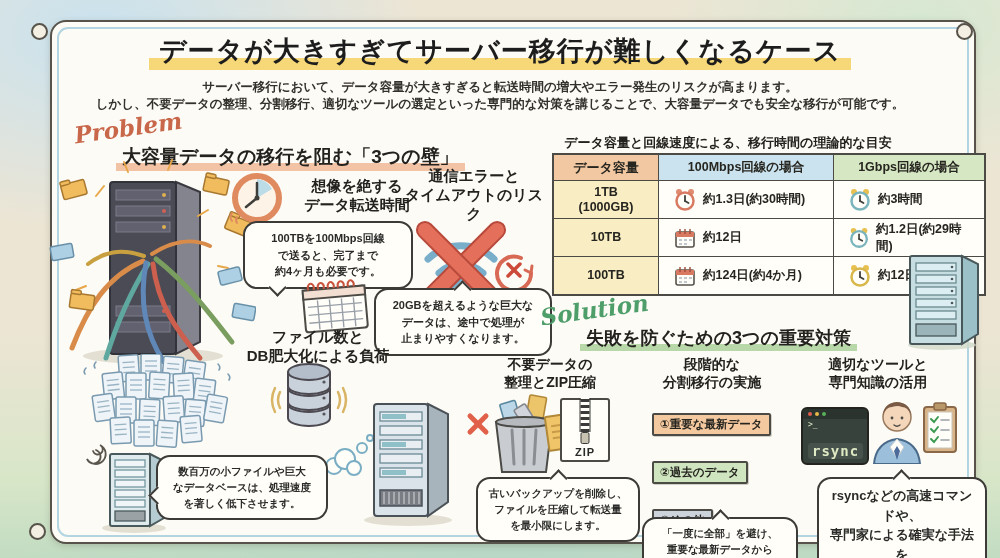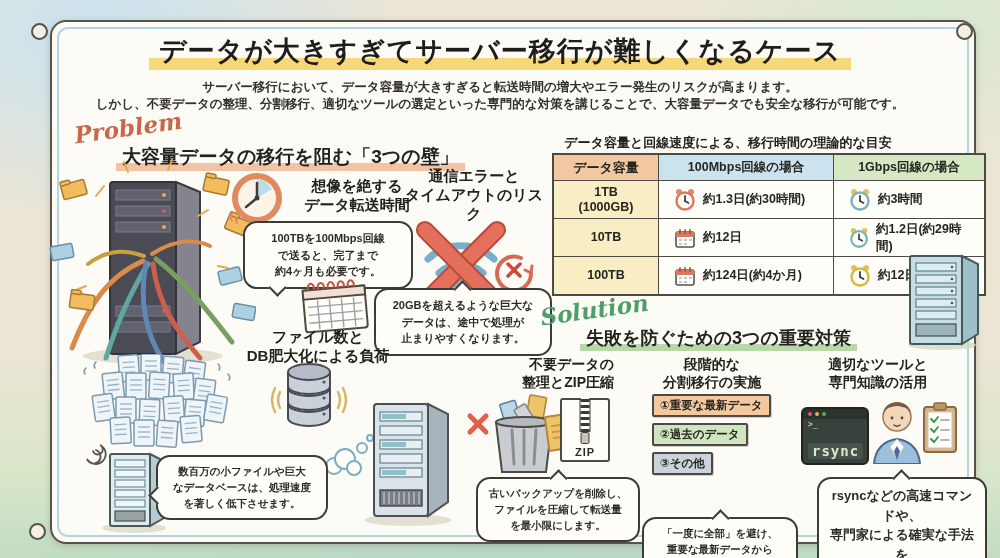--- a/index.html
+++ b/index.html
@@ -46,21 +46,21 @@
   table.mig th,table.mig td{border:1.5px solid #4c4a44;padding:0 14px;}
   th.h-cap{width:76px;background:#f2c8a3;height:25px;font-size:13px;}
   th.h-100{width:146px;background:#cbe3ee;}
   th.h-1g{width:122px;background:#d5e7c3;}
   td.cap{background:#f8edc3;text-align:center;height:37px;font-size:12.5px;line-height:1.15;}
   td.val{height:37px;}
   .cellwrap{display:flex;align-items:center;gap:6px;}
 
   .steps{position:absolute;left:652px;top:394px;width:120px;}
   .step{display:inline-block;border:2px solid #4c4a44;border-radius:2px;font-size:11.5px;font-weight:800;
-    padding:2px 6px;margin-bottom:6px;color:#26251f;box-shadow:1px 1px 0 rgba(80,80,60,.25);white-space:nowrap;}
+    padding:2px 6px;margin-bottom:6px;color:#26251f;box-shadow:1px 1px 0 rgba(80,80,60,.25);white-space:nowrap;margin-top:19px;}
 
   .terminal{position:absolute;left:801px;top:407px;width:64px;height:54px;background:#38423c;border:2px solid #23241f;border-radius:6px;overflow:hidden;}
   .term-bar{height:10px;background:#2b332e;display:flex;align-items:center;gap:3px;padding-left:5px;}
   .term-dot{width:4px;height:4px;border-radius:50%;}
   .term-body{padding:2px 5px;font-family:"DejaVu Sans Mono","Liberation Mono",monospace;color:#dfe9c4;}
   .term-prompt{font-size:8px;line-height:1;}
   .term-cmd{font-size:14px;font-weight:700;background:#46524b;border-radius:3px;padding:0 4px;display:inline-block;margin-top:14px;letter-spacing:1px;}
 
   .zipfile{position:absolute;left:560px;top:398px;width:46px;height:60px;background:#fffef9;border:2px solid #4c4a44;border-radius:3px;}
   .zipfile .zipper{position:absolute;left:50%;top:-2px;width:9px;height:34px;transform:translateX(-50%);
@@ -464,21 +464,21 @@
         <circle cx="54" cy="31" r="1.3"></circle>
         <circle cx="54" cy="43" r="1.3"></circle>
         <circle cx="54" cy="55" r="1.3"></circle>
       </g>
     <rect x="18" y="76" width="40" height="12" fill="#9ab4ba" stroke="#48585a" stroke-width="1.3"></rect>
   </svg>
 
   <div class="script" style="left:540px;top:296px;font-size:23px;color:#4e9e6a;">Solution</div>
   <div class="sec-head u-green" style="left:580px;top:318px;font-size:18px;"><i>失敗を防ぐための3つの重要対策</i></div>
 
-  <div class="item-title sol-title pre" style="left:486px;top:356px;width:128px;text-align:right;">不要データの
+  <div class="item-title sol-title pre" style="left:486px;top:356px;width:128px;">不要データの
 整理とZIP圧縮</div>
   <svg class="abs" style="left:462px;top:390px;" width="100" height="86" viewBox="0 0 100 86">
     <g stroke="#e0604a" stroke-width="5" stroke-linecap="round">
       <line x1="8" y1="26" x2="24" y2="42"></line>
         <line x1="24" y1="26" x2="8" y2="42"></line>
     </g>
     <g stroke-width="1.6">
       <rect x="40" y="12" width="16" height="20" rx="1.5" fill="#bcd8e8" stroke="#5a88a0" transform="rotate(-16 48 22)"></rect>
       <rect x="66" y="6" width="17" height="22" rx="1.5" fill="#ecc46a" stroke="#b08838" transform="rotate(10 74 17)"></rect>
       <rect x="55" y="16" width="13" height="16" rx="1.5" fill="#d2d6dc" stroke="#84888e" transform="rotate(-32 61 24)"></rect>

